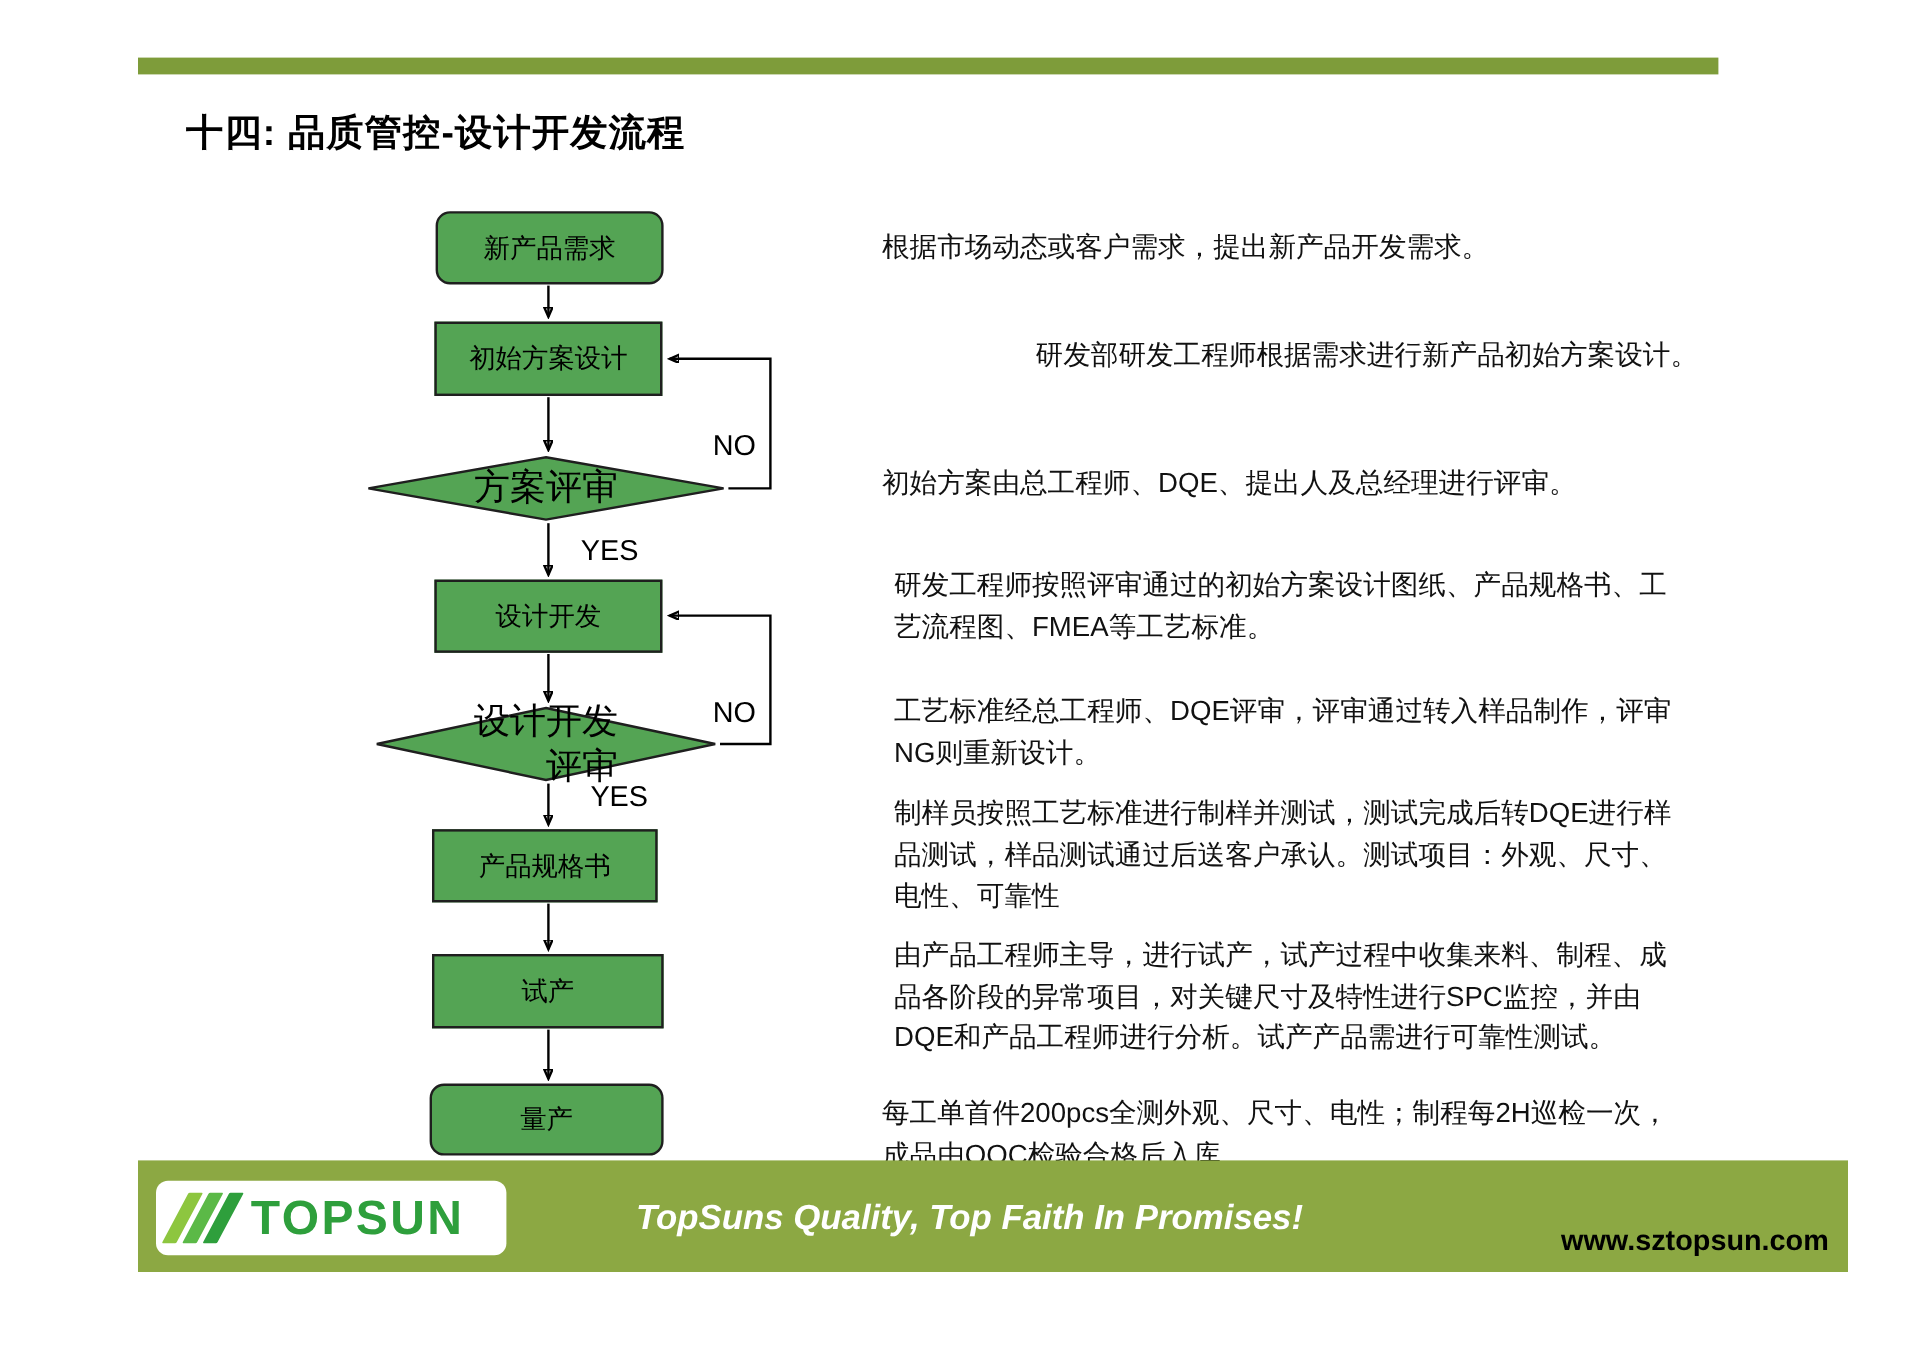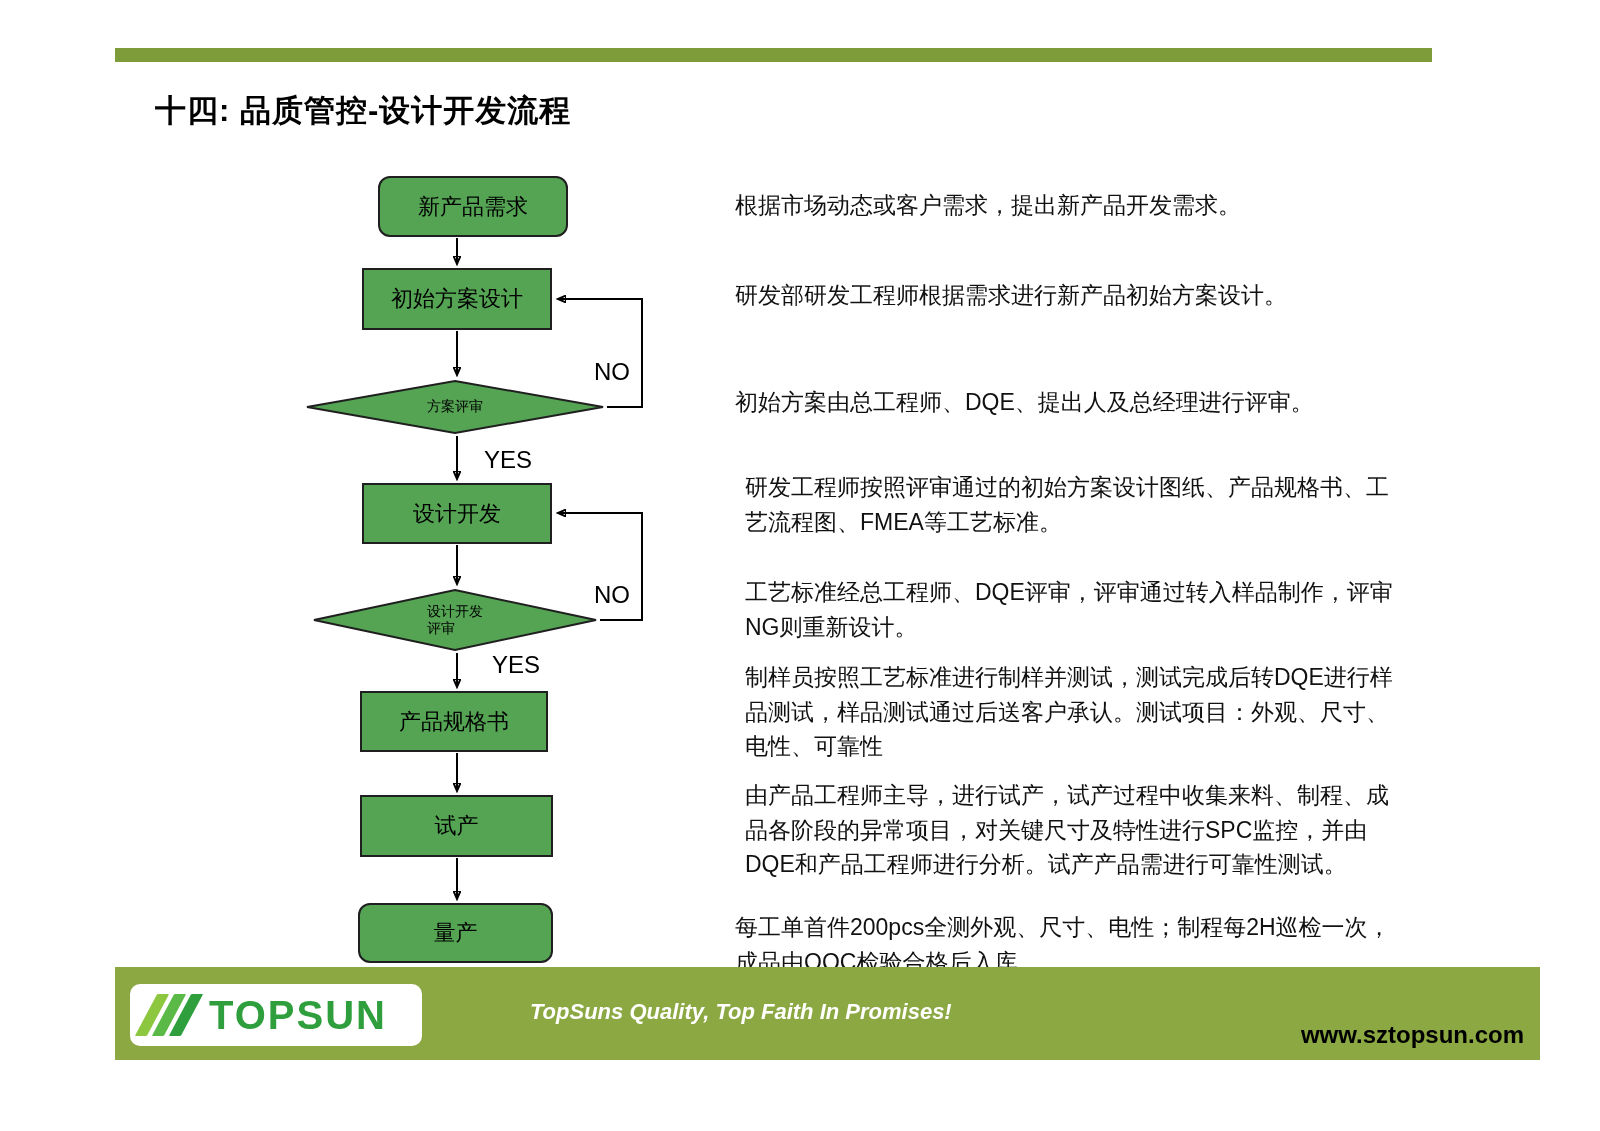--- a/index.html
+++ b/index.html
@@ -13,42 +13,42 @@
   
   .node{
     position:absolute;background:#54A454;border:2px solid #1f1f1f;box-sizing:border-box;
     display:flex;align-items:center;justify-content:center;
     font-size:22px;color:#000;text-align:center;
   }
   .round{border-radius:12px;}
   .diamond{position:absolute;display:flex;align-items:center;justify-content:center;}
   .diamond svg{position:absolute;left:0;top:0;width:100%;height:100%;}
   .diamond polygon{fill:#54A454;stroke:#1f1f1f;stroke-width:2;}
-  .dlabel{position:relative;font-size:14px;color:#000;text-align:left;line-height:1.25;z-index:2;}
+  .dlabel{position:relative;font-size:30px;color:#000;text-align:right;line-height:1.25;z-index:2;}
 
   .connectors{position:absolute;left:0;top:0;width:1600px;height:1131px;pointer-events:none;}
   .connectors path{stroke:#000;stroke-width:2;fill:none;}
 
   .branch-label{position:absolute;font-size:24px;color:#000;}
 
   
   .ann{position:absolute;font-size:23px;line-height:1.5;color:#111;}
 
   
   .footer{position:absolute;left:115px;top:967px;width:1425px;height:93px;background:#8CA843;}
   .logo-box{
     position:absolute;left:15px;top:17px;width:292px;height:62px;background:#ffffff;border-radius:10px;
     display:flex;align-items:center;padding:0 16px;box-sizing:border-box;
   }
   .slash{display:inline-block;width:12px;height:42px;transform:skewX(-28deg);margin-right:5px;border-radius:1px;}
   .s1{background:#8DC63F;}
   .s2{background:#5BB947;}
   .s3{background:#2E9F3C;}
   .logo-text{font-size:40px;font-weight:800;color:#2E9F3C;margin-left:12px;letter-spacing:2px;}
-  .slogan{position:absolute;left:415px;top:32px;font-size:22px;font-style:italic;font-weight:bold;color:#ffffff;}
+  .slogan{position:absolute;left:415px;top:32px;font-size:29px;font-style:italic;font-weight:bold;color:#ffffff;}
   .website{position:absolute;right:16px;top:54px;font-size:24px;font-weight:bold;color:#000000;}
 </style>
 </head>
 <body>
 
 <div class="slide">
 
   <div class="topbar"></div>
 
   <div class="title">十四: 品质管控-设计开发流程</div>
@@ -63,21 +63,21 @@
     <path d="M457,331 L457,375" marker-end="url(#arrow)"></path>
     <path d="M457,436 L457,479" marker-end="url(#arrow)"></path>
     <path d="M457,545 L457,584" marker-end="url(#arrow)"></path>
     <path d="M457,653 L457,687" marker-end="url(#arrow)"></path>
     <path d="M457,753 L457,791" marker-end="url(#arrow)"></path>
     <path d="M457,858 L457,899" marker-end="url(#arrow)"></path>
     <path d="M607,407 L642,407 L642,299 L558,299" marker-end="url(#arrow)"></path>
     <path d="M600,620 L642,620 L642,513 L558,513" marker-end="url(#arrow)"></path>
   </svg>
 
-  <div class="node round" style="left:378px;top:176px;width:190px;height:61px;">新产品需求</div>
+  <div class="node round" style="left:363px;top:176px;width:190px;height:61px;">新产品需求</div>
 
   <div class="node" style="left:362px;top:268px;width:190px;height:62px;">初始方案设计</div>
 
   <div class="diamond" style="left:303px;top:379px;width:304px;height:56px;">
     <svg viewBox="0 0 304 56" preserveAspectRatio="none">
       <polygon points="152,2 300,28 152,54 4,28"></polygon>
     </svg>
     <div class="dlabel">方案评审</div>
   </div>
 
@@ -98,21 +98,21 @@
   <div class="node" style="left:360px;top:795px;width:193px;height:62px;">试产</div>
 
   <div class="node round" style="left:358px;top:903px;width:195px;height:60px;">量产</div>
 
   <div class="branch-label" style="left:594px;top:358px;">NO</div>
   <div class="branch-label" style="left:484px;top:446px;">YES</div>
   <div class="branch-label" style="left:594px;top:581px;">NO</div>
   <div class="branch-label" style="left:492px;top:651px;">YES</div>
 
   <div class="ann" style="left:735px;top:188px;width:680px;">根据市场动态或客户需求，提出新产品开发需求。</div>
-  <div class="ann" style="left:735px;top:278px;width:680px;">研发部研发工程师根据需求进行新产品初始方案设计。</div>
+  <div class="ann" style="left:735px;top:278px;width:680px;text-align:right;">研发部研发工程师根据需求进行新产品初始方案设计。</div>
   <div class="ann" style="left:735px;top:385px;width:640px;">初始方案由总工程师、DQE、提出人及总经理进行评审。</div>
   <div class="ann" style="left:745px;top:470px;width:655px;">研发工程师按照评审通过的初始方案设计图纸、产品规格书、工艺流程图、FMEA等工艺标准。</div>
   <div class="ann" style="left:745px;top:575px;width:650px;">工艺标准经总工程师、DQE评审，评审通过转入样品制作，评审NG则重新设计。</div>
   <div class="ann" style="left:745px;top:778px;width:660px;">由产品工程师主导，进行试产，试产过程中收集来料、制程、成品各阶段的异常项目，对关键尺寸及特性进行SPC监控，并由DQE和产品工程师进行分析。试产产品需进行可靠性测试。</div>
   <div class="ann" style="left:745px;top:660px;width:660px;">制样员按照工艺标准进行制样并测试，测试完成后转DQE进行样品测试，样品测试通过后送客户承认。测试项目：外观、尺寸、电性、可靠性</div>
   <div class="ann" style="left:735px;top:910px;width:670px;">每工单首件200pcs全测外观、尺寸、电性；制程每2H巡检一次，成品由OQC检验合格后入库。</div>
 
   <div class="footer">
     <div class="logo-box">
       <span class="slash s1"></span>

